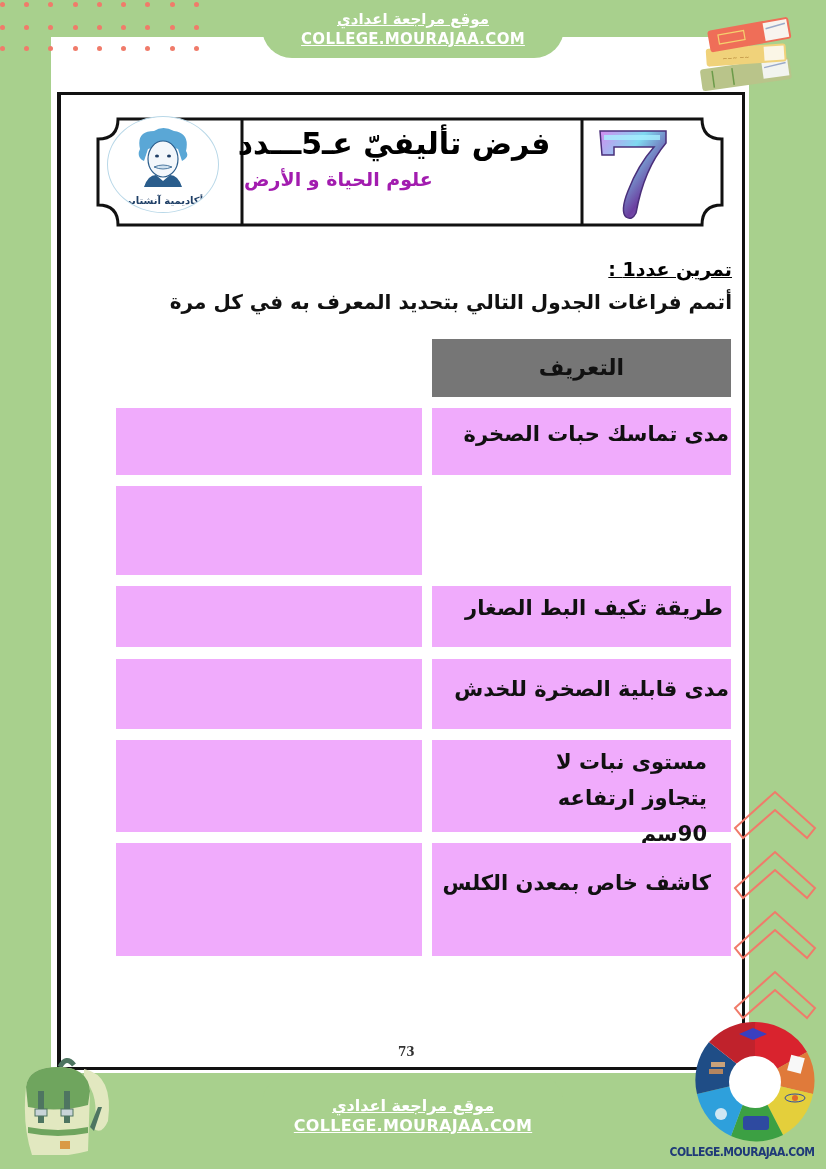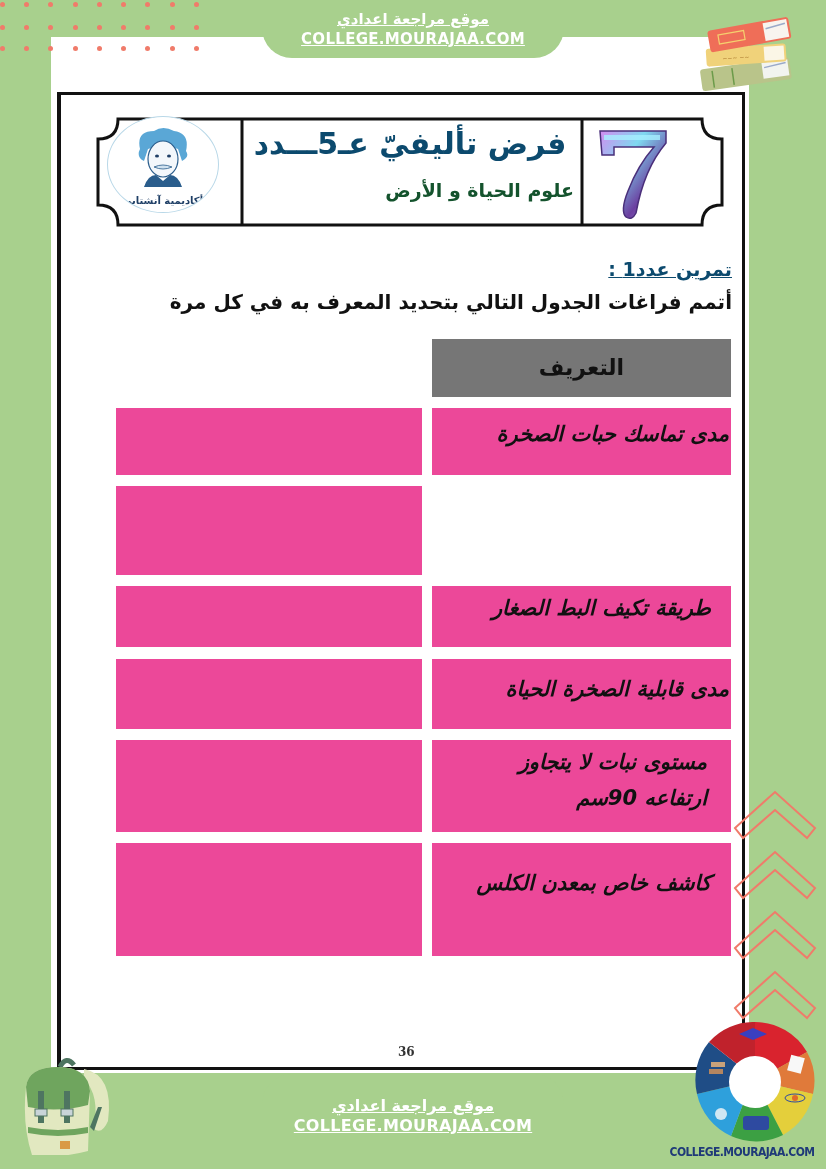--- a/index.html
+++ b/index.html
@@ -19,34 +19,34 @@
   .banner .en { font-size: 15px; font-weight: bold; text-decoration: underline; line-height: 20px; letter-spacing: 0.3px; }
   .banner.bottom .ar, .banner.bottom .en { font-size: 16px; }
 
   .frame { position: absolute; left: 57px; top: 92px; width: 688px; height: 978px; border: 3px solid #111; border-left-width: 4px; }
 
   .header-box { position: absolute; left: 96px; top: 117px; width: 628px; height: 110px; }
   .logo { position: absolute; left: 107px; top: 116px; width: 112px; height: 97px; border-radius: 50%; border: 1.5px solid #b9d8e8; background: #fff; overflow: hidden; }
   .logo-face { position: absolute; left: 26px; top: 10px; width: 58px; height: 60px; }
   .logo-text { position: absolute; left: 0; right: 0; bottom: 6px; text-align: center; font-size: 10px; font-weight: bold; color: #1f3f66; direction: rtl; }
 
-  .title-main { position: absolute; left: 245px; top: 126px; width: 330px; text-align: center; font-size: 30px; font-weight: bold; color: #0c4a6e; direction: rtl; }
-  .title-sub { position: absolute; left: 244px; top: 179px; width: 330px; text-align: right; font-size: 19px; font-weight: bold; color: #14532d; direction: rtl; }
+  .title-main { position: absolute; left: 229px; top: 126px; width: 330px; text-align: center; font-size: 30px; font-weight: bold; color: #000000; direction: rtl; }
+  .title-sub { position: absolute; left: 244px; top: 168px; width: 330px; text-align: left; font-size: 19px; font-weight: bold; color: #a21caf; direction: rtl; }
   .big-seven { position: absolute; left: 596px; top: 121px; width: 75px; height: 102px; }
 
-  .ex-label { position: absolute; right: 94px; top: 258px; font-size: 19px; font-weight: bold; color: #0c4a6e; direction: rtl; }
+  .ex-label { position: absolute; right: 94px; top: 258px; font-size: 19px; font-weight: bold; color: #000000; direction: rtl; }
   .ex-instr { position: absolute; right: 94px; top: 290px; font-size: 20px; font-weight: bold; color: #111; direction: rtl; white-space: nowrap; }
 
   .tbl { position: absolute; left: 116px; top: 339px; width: 615px; }
   .row { position: absolute; left: 0; width: 615px; }
   .cell { position: absolute; top: 0; height: 100%; }
   .cell.left { left: 0; width: 306px; }
   .cell.right { left: 316px; width: 299px; }
   .head .cell { background: #767676; color: #111; font-size: 22px; font-weight: bold; text-align: center; line-height: 58px; direction: rtl; }
-  .body .cell { background: #ec4899; font-style: italic; }
+  .body .cell { background: #f0abfc; }
   .body .cell.right { padding: 4px 2px 0 6px; direction: rtl; text-align: right; font-size: 21px; font-weight: bold; color: #111; line-height: 36px; }
 
   .page-num { position: absolute; left: 398px; top: 1045px; font-family: "DejaVu Serif", serif; font-size: 12px; font-weight: bold; color: #333; }
 
   .chevrons { position: absolute; left: 733px; top: 790px; width: 90px; height: 250px; }
   .books { position: absolute; left: 692px; top: 8px; width: 110px; height: 86px; }
   .backpack { position: absolute; left: 14px; top: 1055px; width: 100px; height: 100px; }
   .wheel { position: absolute; left: 695px; top: 1022px; width: 120px; height: 120px; }
   .wheel-text { position: absolute; left: 668px; top: 1145px; width: 148px; text-align: center; font-family: "DejaVu Sans Condensed", "DejaVu Sans", sans-serif; font-size: 12px; font-weight: bold; color: #1f3a78; letter-spacing: -0.6px; }
 </style>
@@ -164,40 +164,40 @@
     <div class="cell left"></div>
     <div class="cell right" style="padding-top:8px">مدى تماسك حبات الصخرة</div>
   </div>
 
   <div class="row body" style="top:147px;height:89px">
     <div class="cell left"></div>
   </div>
 
   <div class="row body" style="top:247px;height:61px">
     <div class="cell left"></div>
-    <div class="cell right" style="padding-right:20px">طريقة تكيف البط الصغار</div>
+    <div class="cell right" style="padding-right:8px">طريقة تكيف البط الصغار</div>
   </div>
 
   <div class="row body" style="top:320px;height:70px">
     <div class="cell left"></div>
-    <div class="cell right" style="padding-top:12px">مدى قابلية الصخرة الحياة</div>
+    <div class="cell right" style="padding-top:12px">مدى قابلية الصخرة للخدش</div>
   </div>
 
   <div class="row body" style="top:401px;height:92px">
     <div class="cell left"></div>
     <div class="cell right" style="padding-right:24px;padding-left:60px">مستوى نبات لا يتجاوز ارتفاعه 90سم</div>
   </div>
 
   <div class="row body" style="top:504px;height:113px">
     <div class="cell left"></div>
     <div class="cell right" style="padding-top:22px;padding-right:20px">كاشف خاص بمعدن الكلس</div>
   </div>
 </div>
 
-<div class="page-num">36</div>
+<div class="page-num">73</div>
 
 <svg class="chevrons" viewBox="0 0 90 250">
   <g fill="none" stroke="#f07b6a" stroke-width="2">
     <path d="M2 38 L42 2 L82 38 L74 48 L42 20 L10 48 Z"></path>
     <path d="M2 98 L42 62 L82 98 L74 108 L42 80 L10 108 Z"></path>
     <path d="M2 158 L42 122 L82 158 L74 168 L42 140 L10 168 Z"></path>
     <path d="M2 218 L42 182 L82 218 L74 228 L42 200 L10 228 Z"></path>
   </g>
 </svg>
 

